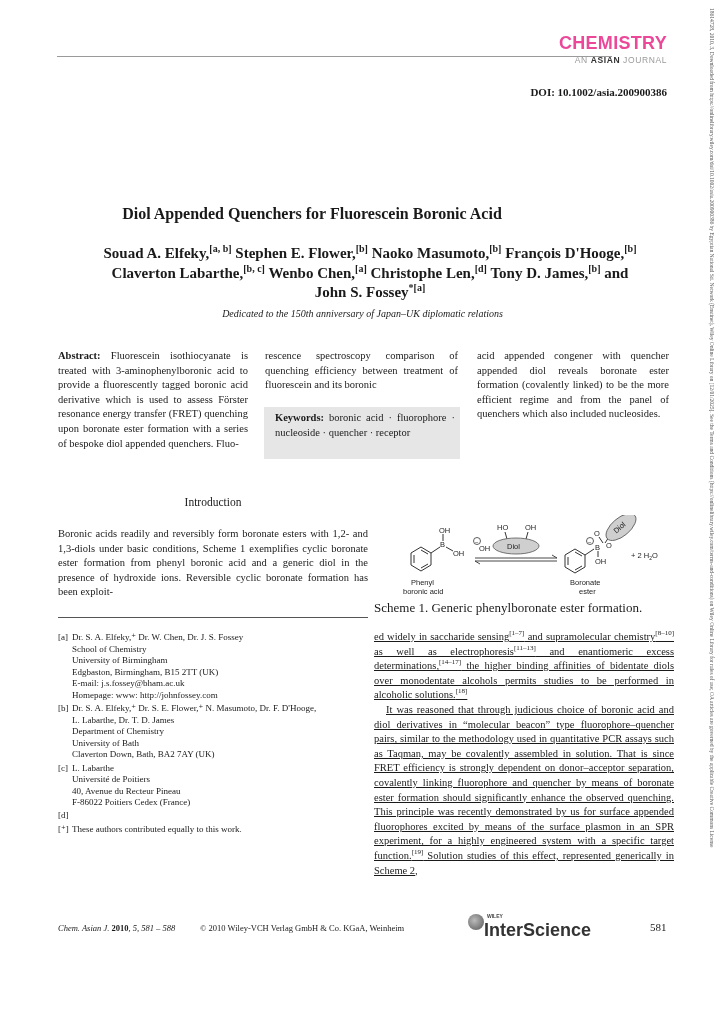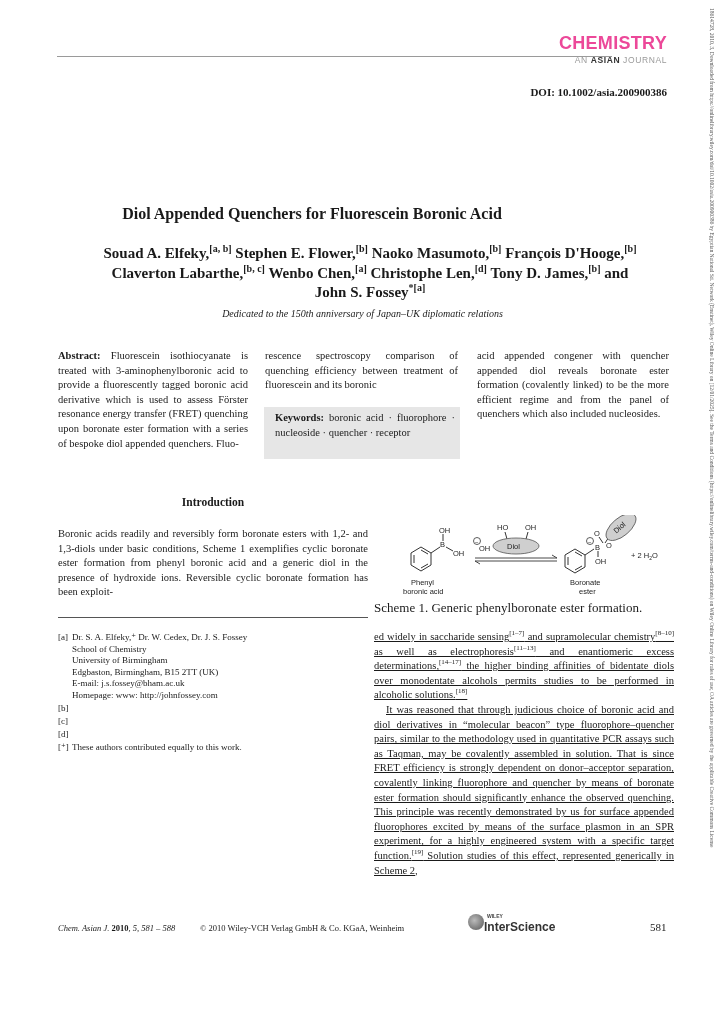--- a/index.html
+++ b/index.html
@@ -21,41 +21,41 @@
   .dedication { position: absolute; left: 0; width: 725px; top: 308px; text-align: center; font-style: italic; font-size: 10px; }
   
   .col { position: absolute; font-size: 10.5px; line-height: 14.6px; text-align: justify; }
   .abs-col1 { left: 58px; top: 349px; width: 190px; }
   .abs-col2 { left: 265px; top: 349px; width: 193px; }
   .abs-col3 { left: 477px; top: 349px; width: 192px; }
   .keywords-box { position: absolute; left: 264px; top: 407px; width: 196px; height: 52px; background: #e6e6e6; }
   .keywords-text { position: absolute; left: 275px; top: 411px; width: 180px; font-size: 10.5px; line-height: 14.6px; text-align: justify; }
   .bold { font-weight: bold; }
   
-  .section-head { position: absolute; left: 58px; width: 310px; top: 496px; text-align: center; font-weight: bold; font-size: 11.5px; }
+  .section-head { position: absolute; left: 58px; width: 310px; top: 496px; text-align: center; font-weight: normal; font-size: 11.5px; }
   .intro-col1 { left: 58px; top: 527px; width: 310px; font-size: 10.5px; line-height: 14.6px; }
   .intro-col2 { left: 374px; top: 630px; width: 300px; font-size: 10.5px; line-height: 14.6px; }
   .intro-col2 p { margin: 0; text-decoration: underline; }
   .intro-col2 p + p { text-indent: 12px; }
   .intro-col2 sup { font-size: 7px; vertical-align: 5px; line-height: 0; }
   .footnote-rule { position: absolute; left: 58px; top: 617px; width: 310px; height: 1px; background: #555; }
   
   .footnotes { position: absolute; left: 58px; top: 632px; width: 310px; font-size: 9px; line-height: 11.6px; }
   .fn { display: flex; margin-bottom: 1.5px; }
   .fn-tag { width: 14px; flex: none; }
   .fn-lines div { white-space: nowrap; }
   
   .scheme { position: absolute; left: 395px; top: 515px; width: 285px; height: 85px; }
   .scheme svg { width: 285px; height: 85px; }
   .scheme-caption { position: absolute; left: 374px; top: 600px; font-size: 13px; }
   
   .footer-left { position: absolute; left: 58px; top: 923px; font-size: 8.5px; font-style: italic; }
   .footer-left b { font-style: normal; }
   .footer-center { position: absolute; left: 200px; top: 923px; font-size: 8.5px; }
-  .is-text { position: absolute; left: 484px; top: 920px; font-family: "Liberation Sans", "DejaVu Sans", sans-serif; font-weight: bold; font-size: 12px; color: #333; }
+  .is-text { position: absolute; left: 484px; top: 920px; font-family: "Liberation Sans", "DejaVu Sans", sans-serif; font-weight: bold; font-size: 18px; color: #333; }
   .is-wiley { position: absolute; left: 487px; top: 913px; font-family: "Liberation Sans", "DejaVu Sans", sans-serif; font-size: 5px; color: #444; font-weight: bold; }
   .is-globe { position: absolute; left: 468px; top: 914px; width: 16px; height: 16px; border-radius: 50%; background: radial-gradient(circle at 40% 40%, #bbb, #555); }
   .page-num { position: absolute; left: 650px; top: 921px; font-size: 11px; }
   
   .side-note { position: absolute; left: 703px; top: 8px; width: 14px; height: 1010px; }
   .side-note span { position: absolute; left: 0; top: 0; transform-origin: 0 0; transform: rotate(90deg) translate(0, -12px); white-space: nowrap; font-size: 5.6px; color: #555; letter-spacing: -0.05px; }
 </style>
 </head>
 <body>
 
@@ -152,33 +152,46 @@
 
 <div class="col intro-col2">
   <p><span>ed widely in saccharide sensing</span><sup>[1–7]</sup><span> and supramolecular chemistry</span><sup>[8–10]</sup><span> as well as electrophoresis</span><sup>[11–13]</sup><span> and enantiomeric excess determinations,</span><sup>[14–17]</sup><span> the higher binding affinities of bidentate diols over monodentate alcohols permits studies to be performed in alcoholic solutions.</span><sup>[18]</sup></p>
   <p><span>It was reasoned that through judicious choice of boronic acid and diol derivatives in “molecular beacon” type fluorophore–quencher pairs, similar to the methodology used in quantitative PCR assays such as Taqman, may be covalently assembled in solution. That is since FRET efficiency is strongly dependent on donor–acceptor separation, covalently linking fluorophore and quencher by means of boronate ester formation should significantly enhance the observed quenching. This principle was recently demonstrated by us for surface appended fluorophores excited by means of the surface plasmon in an SPR experiment, for a highly engineered system with a specific target function.</span><sup>[19]</sup><span> Solution studies of this effect, represented generically in Scheme 2,</span></p>
 </div>
 
 <div class="footnotes">
   <div class="fn">
     <span class="fn-tag">[a]</span>
     <div class="fn-lines">
-      <div>Dr. S. A. Elfeky,⁺ Dr. W. Cedex, Dr. J. S. Fossey</div>
+      <div>Dr. S. A. Elfeky,⁺ Dr. W. Chen, Dr. J. S. Fossey</div>
       <div>School of Chemistry</div>
       <div>University of Birmingham</div>
       <div>Edgbaston, Birmingham, B15 2TT (UK)</div>
       <div>E-mail: j.s.fossey@bham.ac.uk</div>
       <div>Homepage: www: http://johnfossey.com</div>
     </div>
   </div>
   <div class="fn">
     <span class="fn-tag">[b]</span>
+    <div class="fn-lines">
+      <div>Dr. S. A. Elfeky,⁺ Dr. S. E. Flower,⁺ N. Masumoto, Dr. F. D'Hooge,</div>
+      <div>L. Labarthe, Dr. T. D. James</div>
+      <div>Department of Chemistry</div>
+      <div>University of Bath</div>
+      <div>Claverton Down, Bath, BA2 7AY (UK)</div>
+    </div>
   </div>
   <div class="fn">
     <span class="fn-tag">[c]</span>
+    <div class="fn-lines">
+      <div>L. Labarthe</div>
+      <div>Université de Poitiers</div>
+      <div>40, Avenue du Recteur Pineau</div>
+      <div>F-86022 Poitiers Cedex (France)</div>
+    </div>
   </div>
   <div class="fn">
     <span class="fn-tag">[d]</span>
   </div>
   <div class="fn">
     <span class="fn-tag">[⁺]</span>
     <div class="fn-lines">
       <div>These authors contributed equally to this work.</div>
     </div>
   </div>

